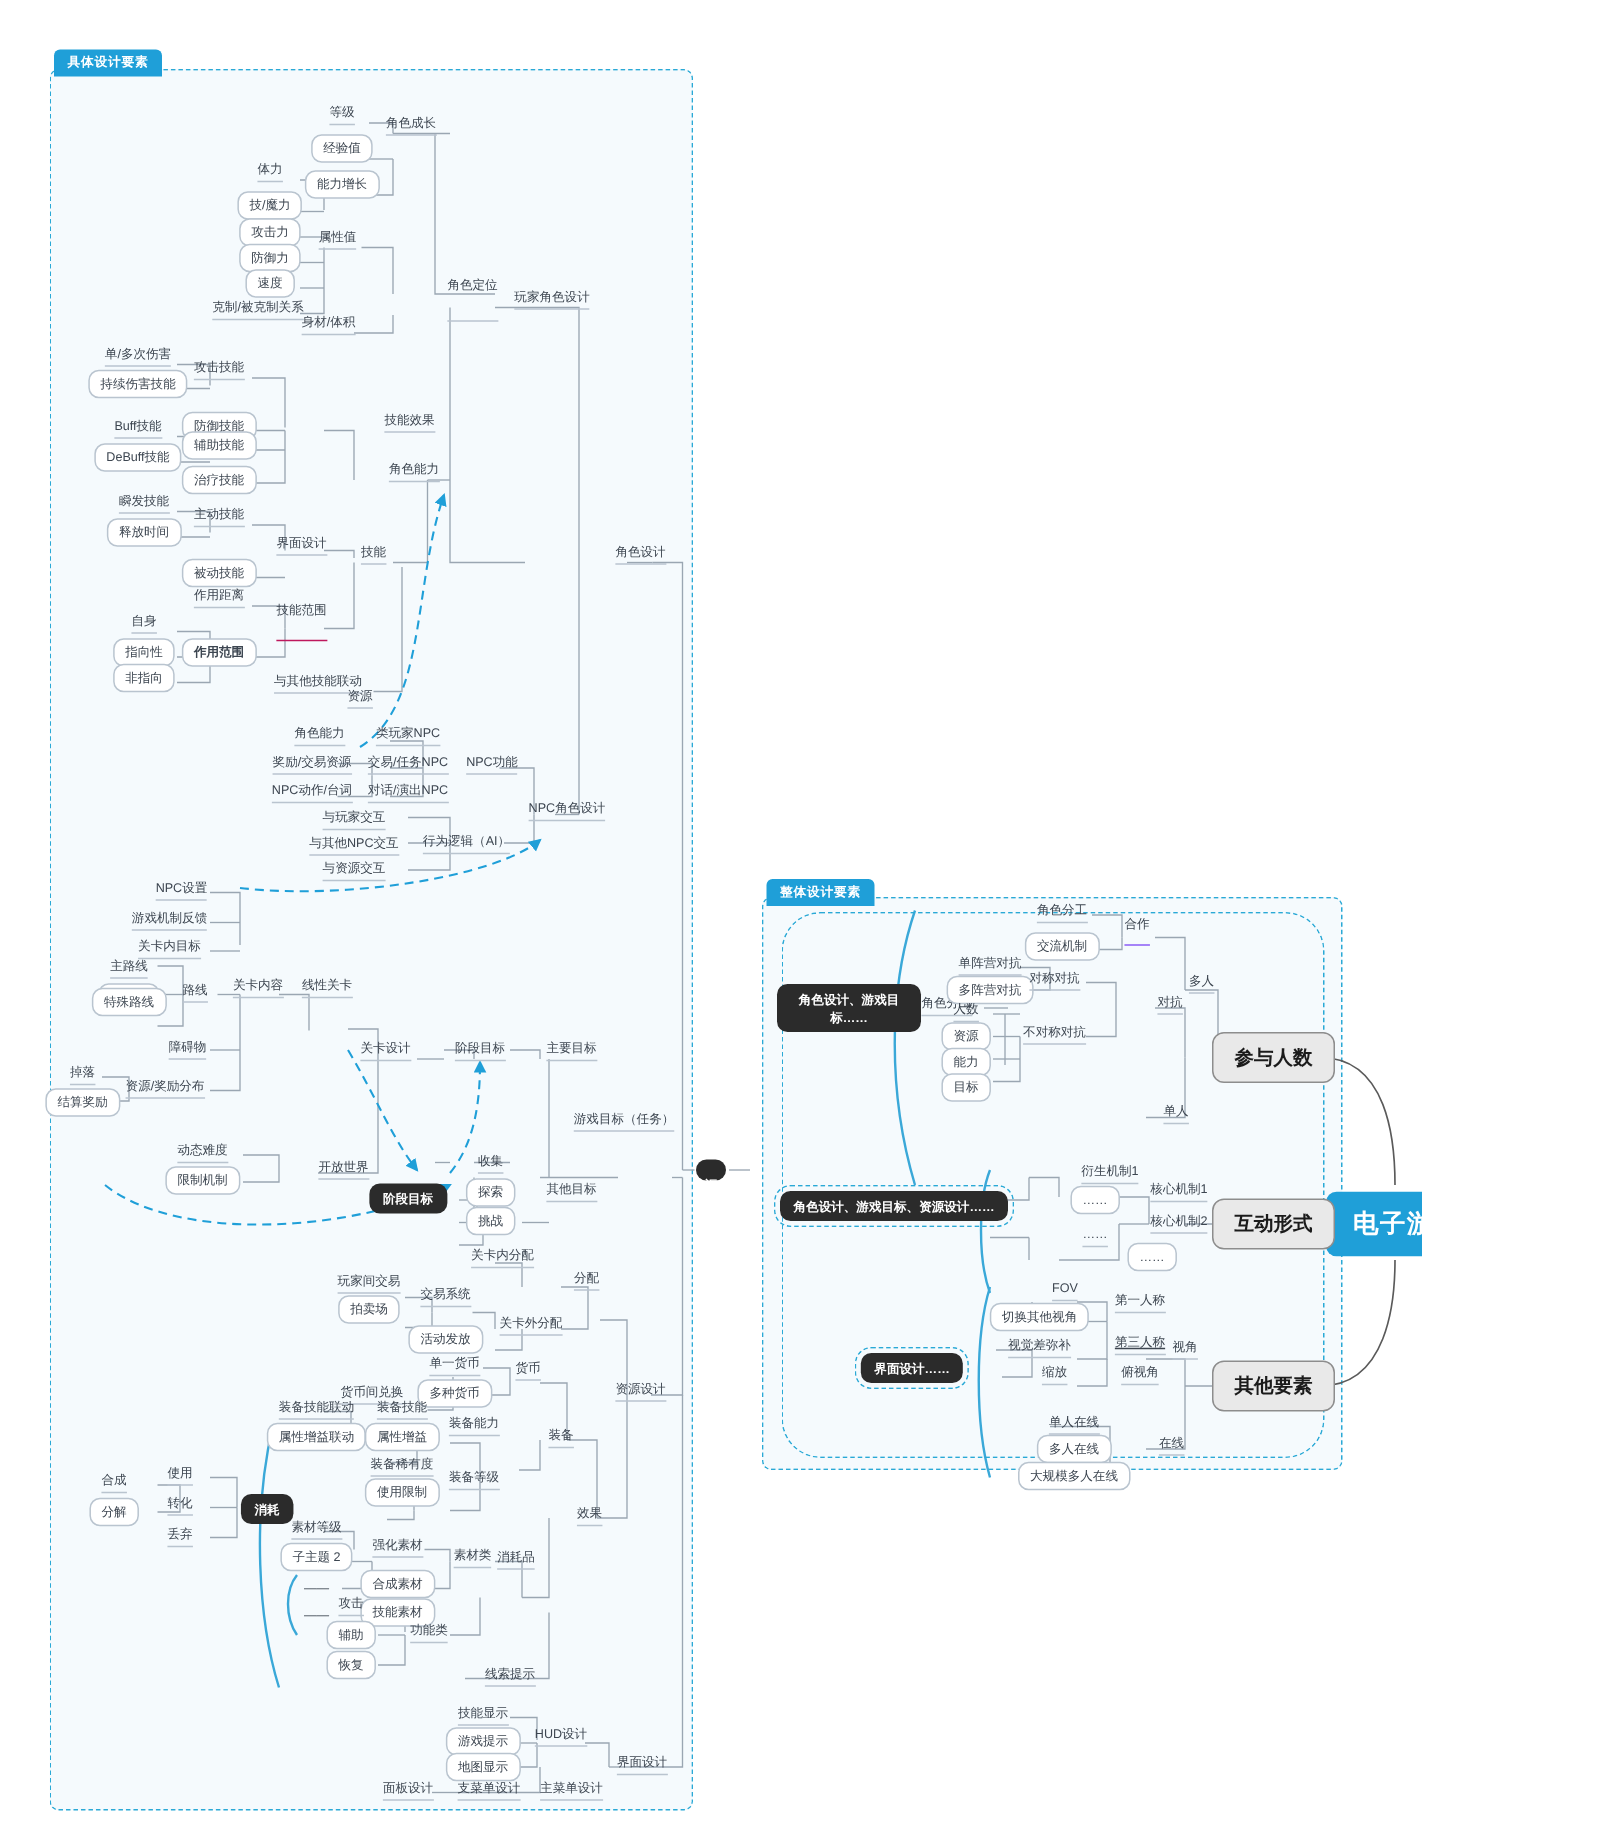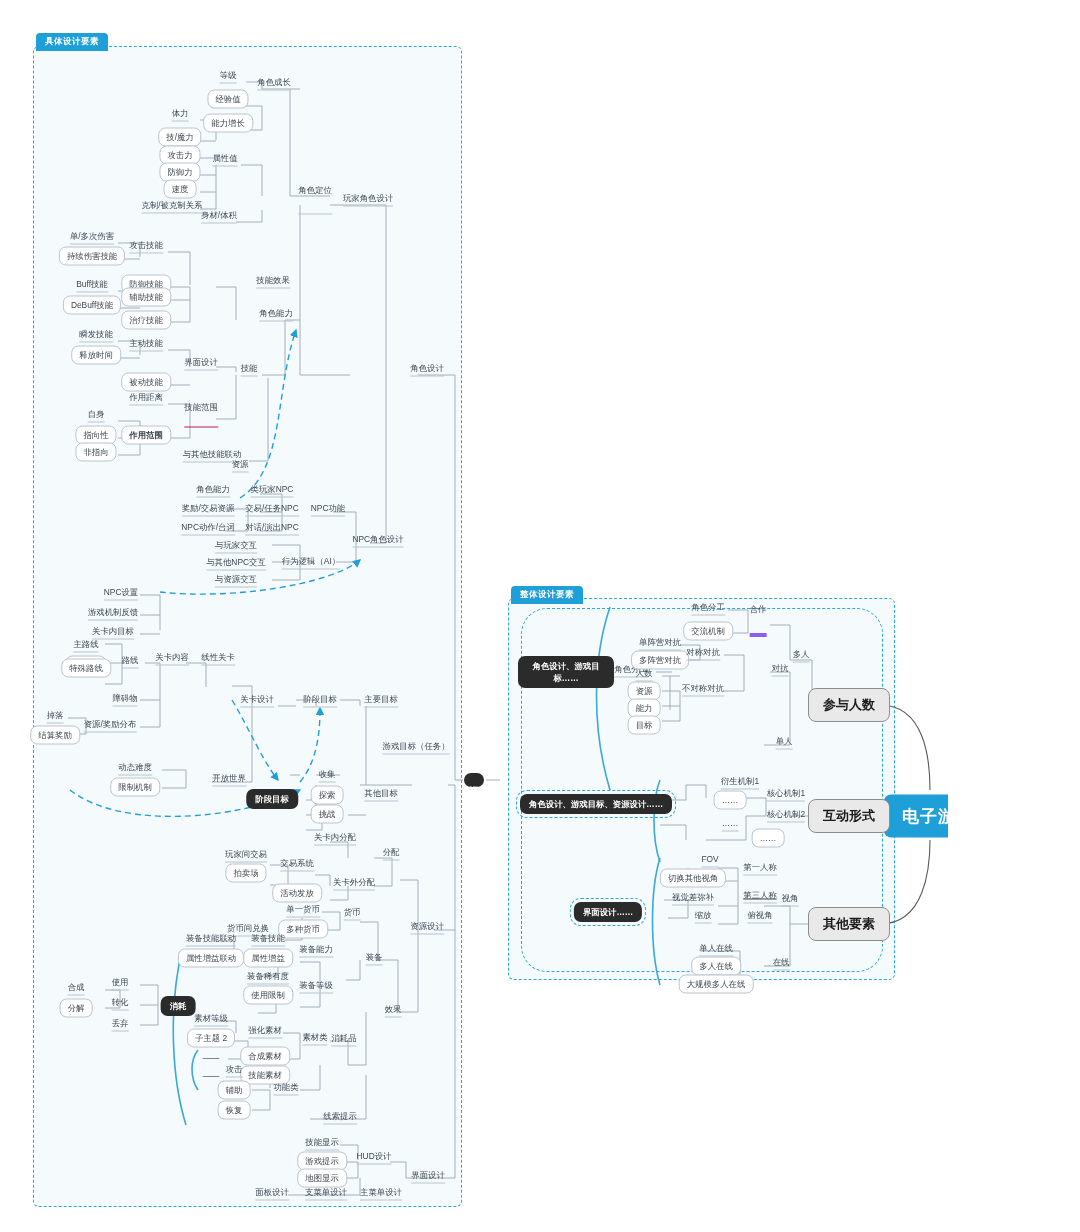--- a/index.html
+++ b/index.html
@@ -439,21 +439,21 @@
   <div class="topic" style="left:381px;top:1193px;border-bottom:1px solid #b9c4cf;padding-bottom:2px;">主菜单设计</div>
   <div class="topic" style="left:428px;top:1176px;border-bottom:1px solid #b9c4cf;padding-bottom:2px;">界面设计</div>
 
   <div class="dark" style="left:566px;top:672px;width:78px;white-space:normal;">角色设计、游戏目标……</div>
 
   <div class="topic" style="left:631px;top:670px;border-bottom:1px solid #b9c4cf;padding-bottom:2px;">角色分工</div>
   <div class="topic" style="left:660px;top:643px;border-bottom:1px solid #b9c4cf;padding-bottom:2px;">单阵营对抗</div>
   <div class="boxed" style="left:660px;top:660px;">多阵营对抗</div>
   <div class="topic" style="left:708px;top:608px;border-bottom:1px solid #b9c4cf;padding-bottom:2px;">角色分工</div>
   <div class="boxed" style="left:708px;top:631px;">交流机制</div>
-  <div class="topic" style="left:758px;top:620px;border-bottom:4px solid #8b5cf6;padding-bottom:18px;">合作</div>
+  <div class="topic" style="left:758px;top:620px;border-bottom:1px solid #8b5cf6;padding-bottom:8px;">合作</div>
   <div class="topic" style="left:703px;top:653px;border-bottom:1px solid #b9c4cf;padding-bottom:2px;">对称对抗</div>
   <div class="topic" style="left:644px;top:674px;border-bottom:1px solid #b9c4cf;padding-bottom:2px;">人数</div>
   <div class="boxed" style="left:644px;top:691px;">资源</div>
   <div class="boxed" style="left:644px;top:708px;">能力</div>
   <div class="boxed" style="left:644px;top:725px;">目标</div>
   <div class="topic" style="left:703px;top:689px;border-bottom:1px solid #b9c4cf;padding-bottom:2px;">不对称对抗</div>
   <div class="topic" style="left:780px;top:669px;border-bottom:1px solid #b9c4cf;padding-bottom:2px;">对抗</div>
   <div class="topic" style="left:801px;top:655px;border-bottom:1px solid #b9c4cf;padding-bottom:2px;">多人</div>
   <div class="topic" style="left:784px;top:742px;border-bottom:1px solid #b9c4cf;padding-bottom:2px;">单人</div>
 

